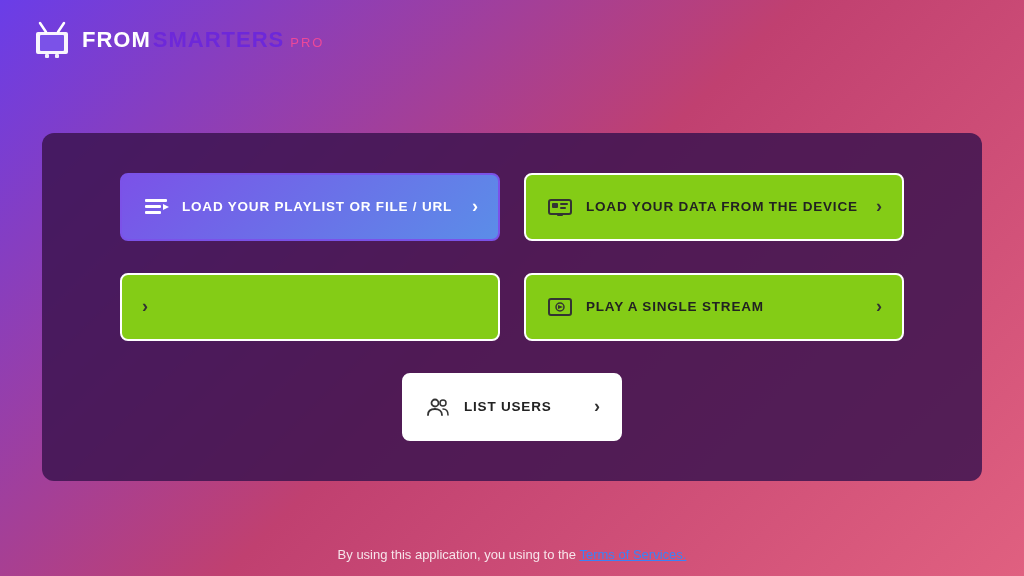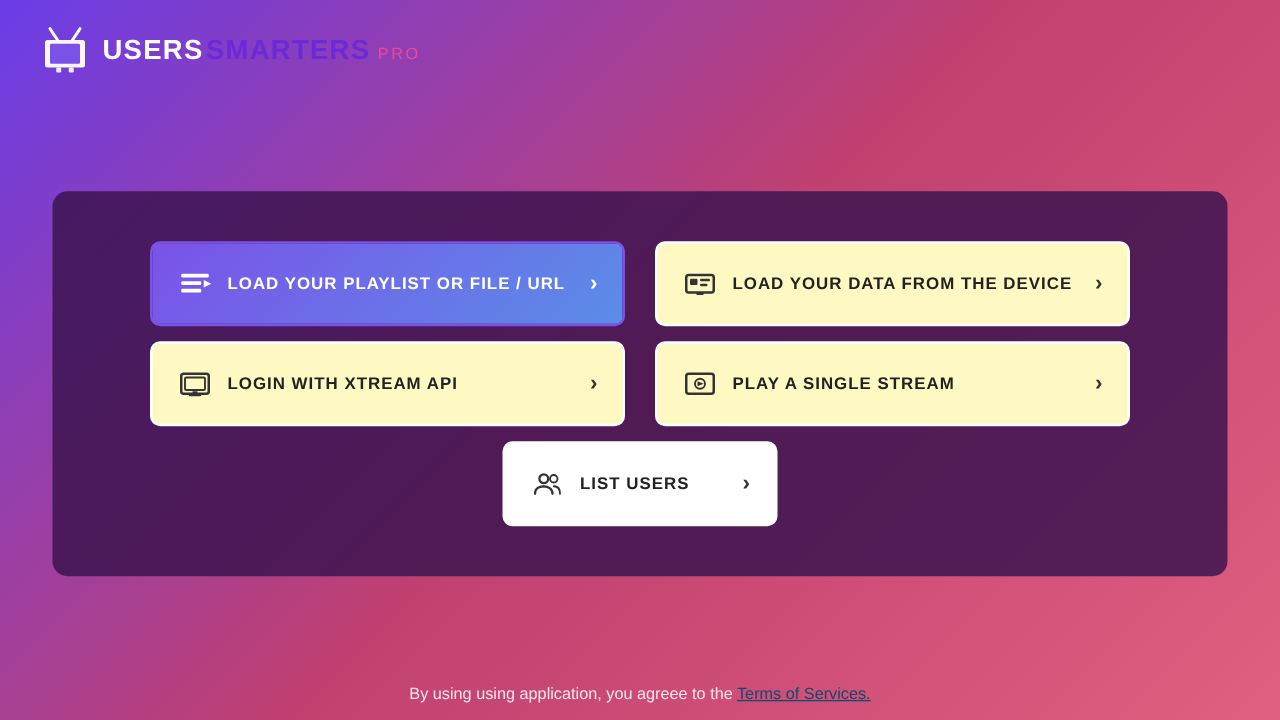--- a/index.html
+++ b/index.html
@@ -35,37 +35,37 @@
     }
 
     .main-card {
       width: 940px;
       background: rgba(60, 20, 80, 0.85);
       border-radius: 12px;
       padding: 40px 50px;
       display: flex;
       flex-direction: column;
       align-items: center;
-      gap: 12px;
+      gap: 32px;
     }
 
     .button-row {
       display: flex;
       gap: 24px;
       width: 100%;
       justify-content: center;
     }
 
     .action-btn {
       flex: 1;
       max-width: 380px;
       height: 68px;
       border-radius: 8px;
       border: 2px solid white;
-      background: #fef9c3;
+      background: #84cc16;
       display: flex;
       align-items: center;
       justify-content: space-between;
       padding: 0 20px;
       cursor: pointer;
       transition: background 0.2s;
     }
 
     .action-btn.active {
       background: linear-gradient(135deg, #7b52e8, #5b8de8);
@@ -132,21 +132,21 @@
     }
 
     .footer {
       padding: 14px;
       text-align: center;
       color: rgba(255,255,255,0.85);
       font-size: 13px;
     }
 
     .footer a {
-      color: #0c4a6e;
+      color: #3b82f6;
     }
 
     
     svg {
       width: 26px;
       height: 26px;
     }
   </style>
 </head>
 <body>
@@ -159,21 +159,21 @@
       <rect x="10" y="17" width="24" height="16" rx="1" fill="#7b52e8"></rect>
 
       <line x1="16" y1="14" x2="10" y2="5" stroke="white" stroke-width="2.5" stroke-linecap="round"></line>
 
       <line x1="28" y1="14" x2="34" y2="5" stroke="white" stroke-width="2.5" stroke-linecap="round"></line>
 
       <rect x="15" y="36" width="4" height="4" rx="1" fill="white" opacity="0.9"></rect>
       <rect x="25" y="36" width="4" height="4" rx="1" fill="white" opacity="0.9"></rect>
     </svg>
     <div style="display:flex; align-items:baseline; gap:2px;">
-      <span style="color:white; font-size:22px; font-weight:900; letter-spacing:1px;">USERS</span>
+      <span style="color:white; font-size:22px; font-weight:900; letter-spacing:1px;">FROM</span>
       <span style="color:#6d28d9; font-size:22px; font-weight:900; letter-spacing:1px;">SMARTERS</span>
       <span style="color:#ec4899; font-size:13px; font-weight:400; letter-spacing:2px; margin-left:4px;">PRO</span>
     </div>
   </div>
 </div>
 
 <div class="main-card">
 
   <div class="button-row">
 
@@ -205,31 +205,20 @@
         </span>
         <span class="btn-label">LOAD YOUR DATA FROM THE DEVICE</span>
       </div>
       <span class="btn-chevron">›</span>
     </button>
   </div>
 
   <div class="button-row">
 
     <button class="action-btn">
-      <div class="btn-content">
-        <span class="btn-icon">
-          <svg viewBox="0 0 26 26" fill="none" xmlns="http://www.w3.org/2000/svg">
-            <rect x="2" y="5" width="22" height="16" rx="2" stroke="#333" stroke-width="2" fill="none"></rect>
-            <rect x="5" y="8" width="16" height="10" rx="1" stroke="#333" stroke-width="1.5" fill="none"></rect>
-            <rect x="8" y="21" width="10" height="2" rx="1" fill="#333"></rect>
-            <rect x="11" y="19" width="4" height="2" rx="0" fill="#333"></rect>
-          </svg>
-        </span>
-        <span class="btn-label">LOGIN WITH XTREAM API</span>
-      </div>
       <span class="btn-chevron">›</span>
     </button>
 
     <button class="action-btn">
       <div class="btn-content">
         <span class="btn-icon">
           <svg viewBox="0 0 26 26" fill="none" xmlns="http://www.w3.org/2000/svg">
             <rect x="2" y="5" width="22" height="16" rx="2" stroke="#333" stroke-width="2" fill="none"></rect>
             <circle cx="13" cy="13" r="4" stroke="#333" stroke-width="1.5" fill="none"></circle>
             <polygon points="11,11 11,15 16,13" fill="#333"></polygon>
@@ -255,15 +244,15 @@
         </span>
         <span class="btn-label">LIST USERS</span>
       </div>
       <span class="btn-chevron" style="color:#333;">›</span>
     </button>
   </div>
 
 </div>
 
 <div class="footer">
-  <span>By using using application, you agreee to the</span>
+  <span>By using this application, you using to the</span>
   <a href="#"> <span>Terms of Services.</span></a>
 </div>
 
 </body></html>

